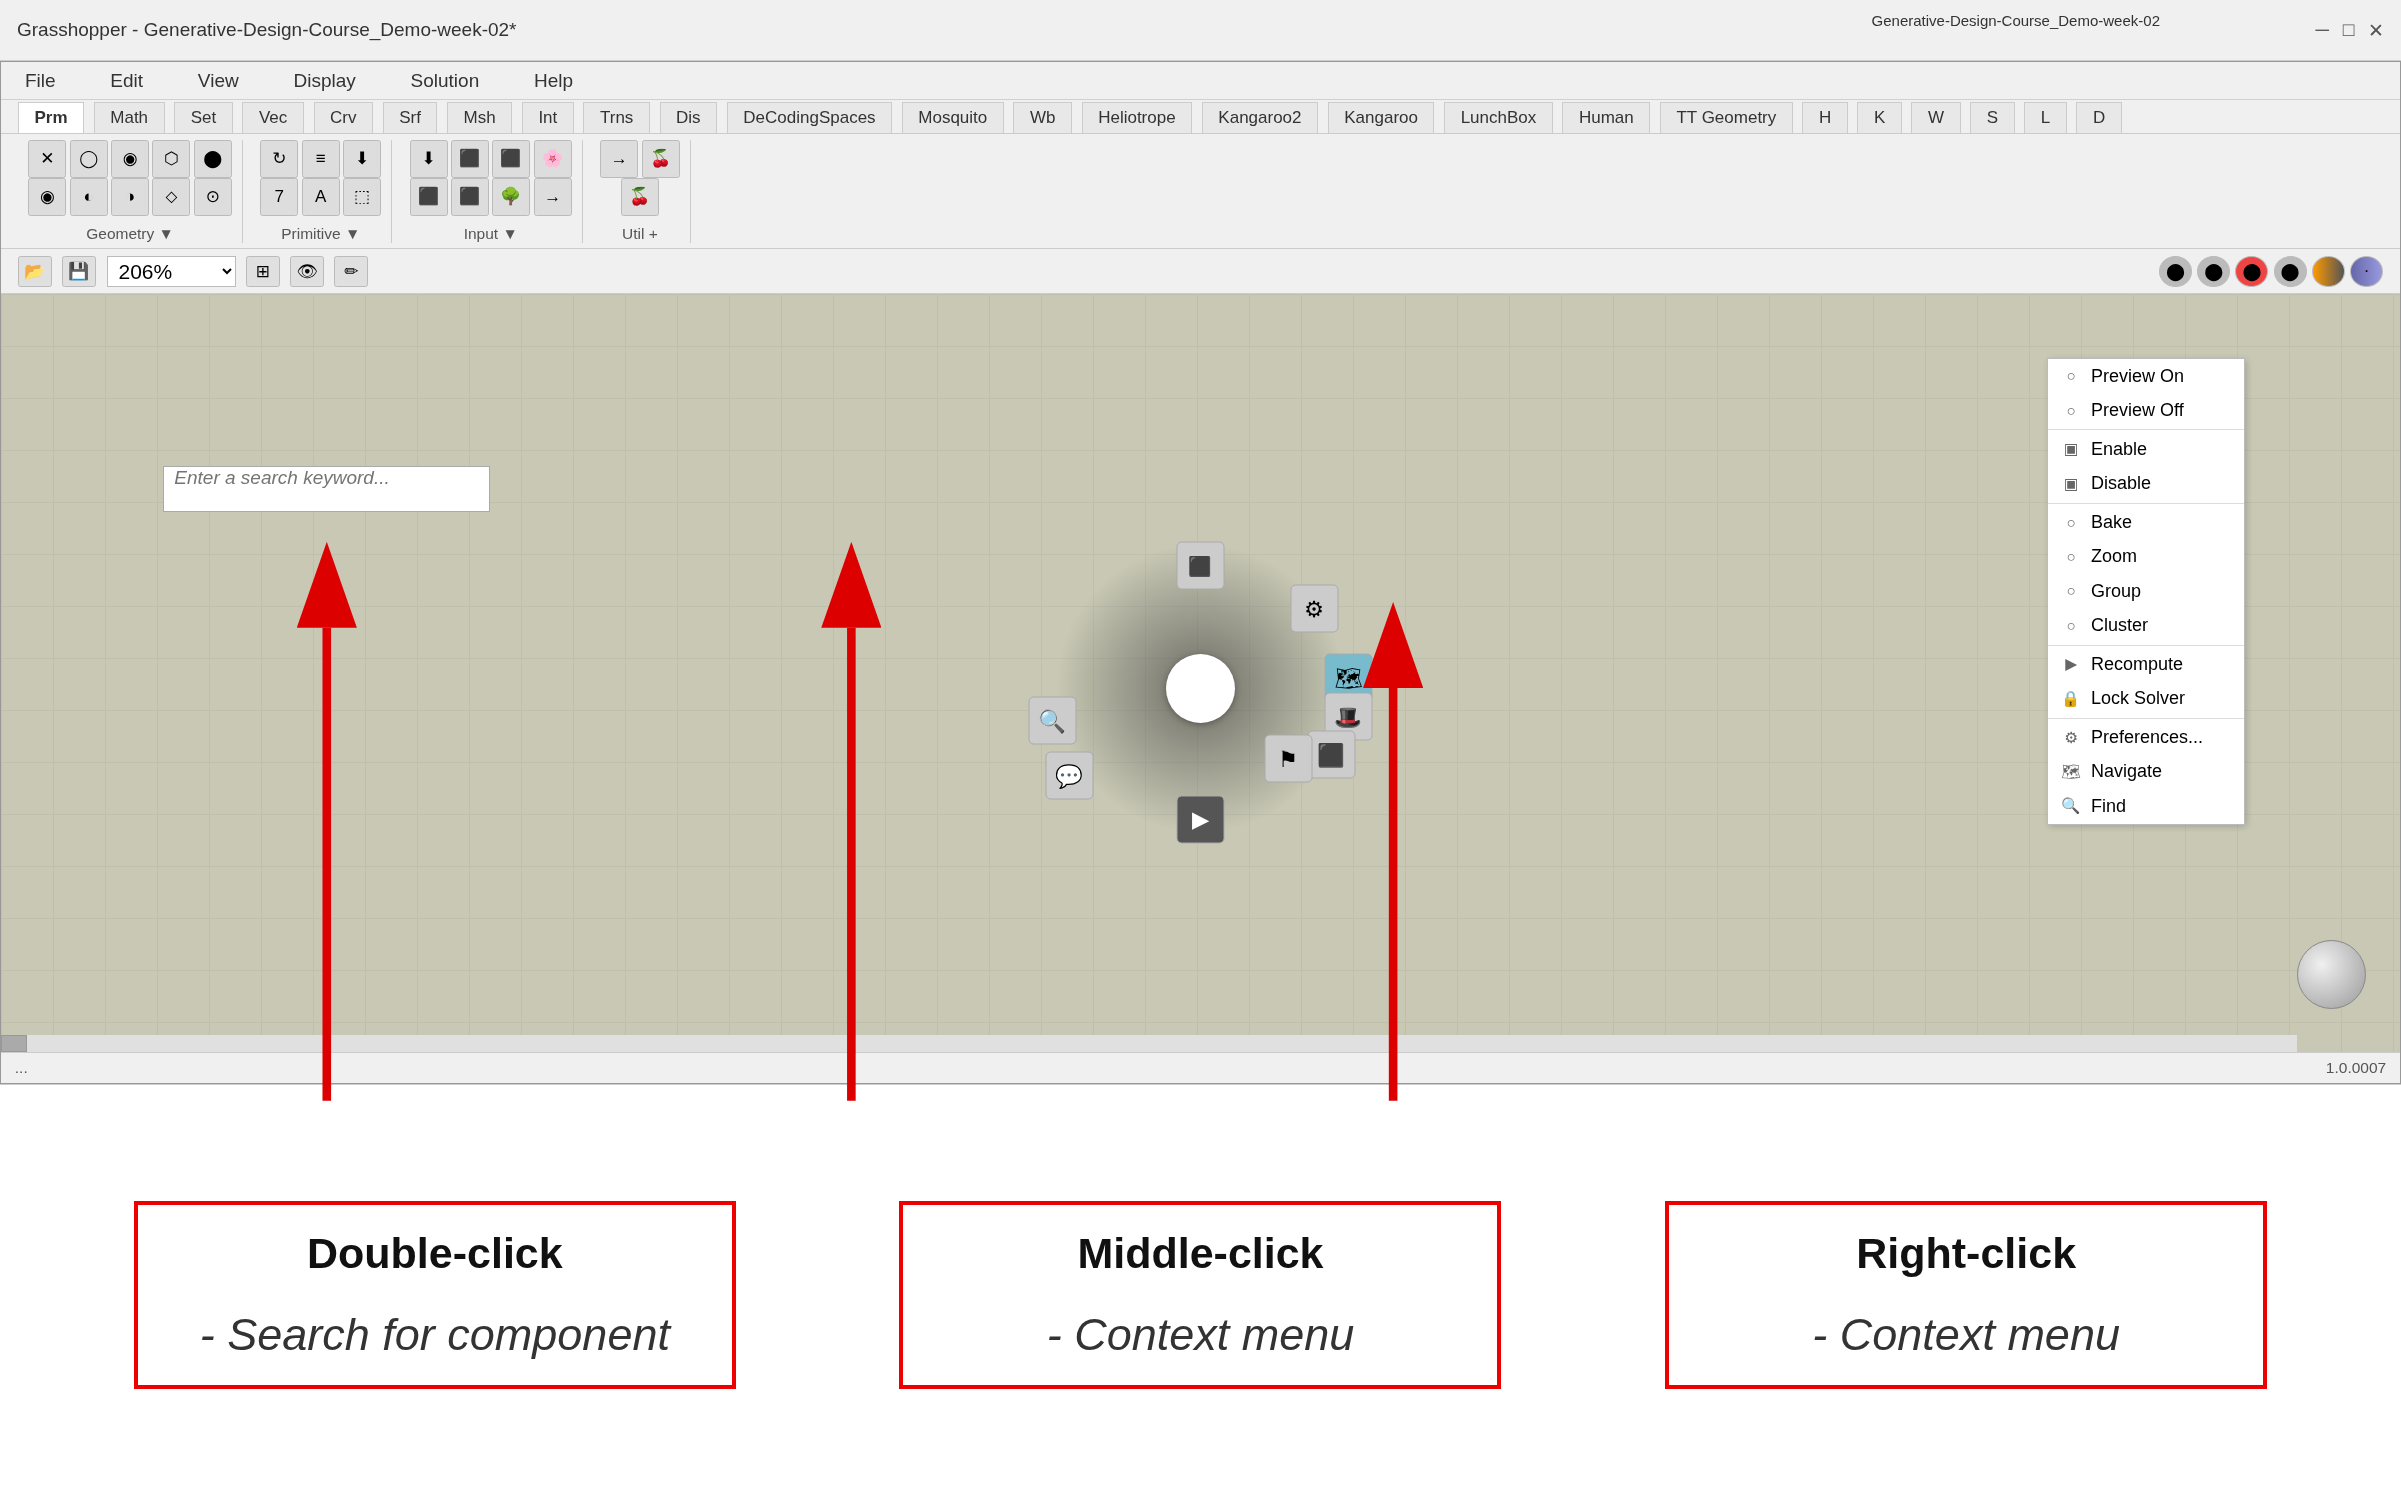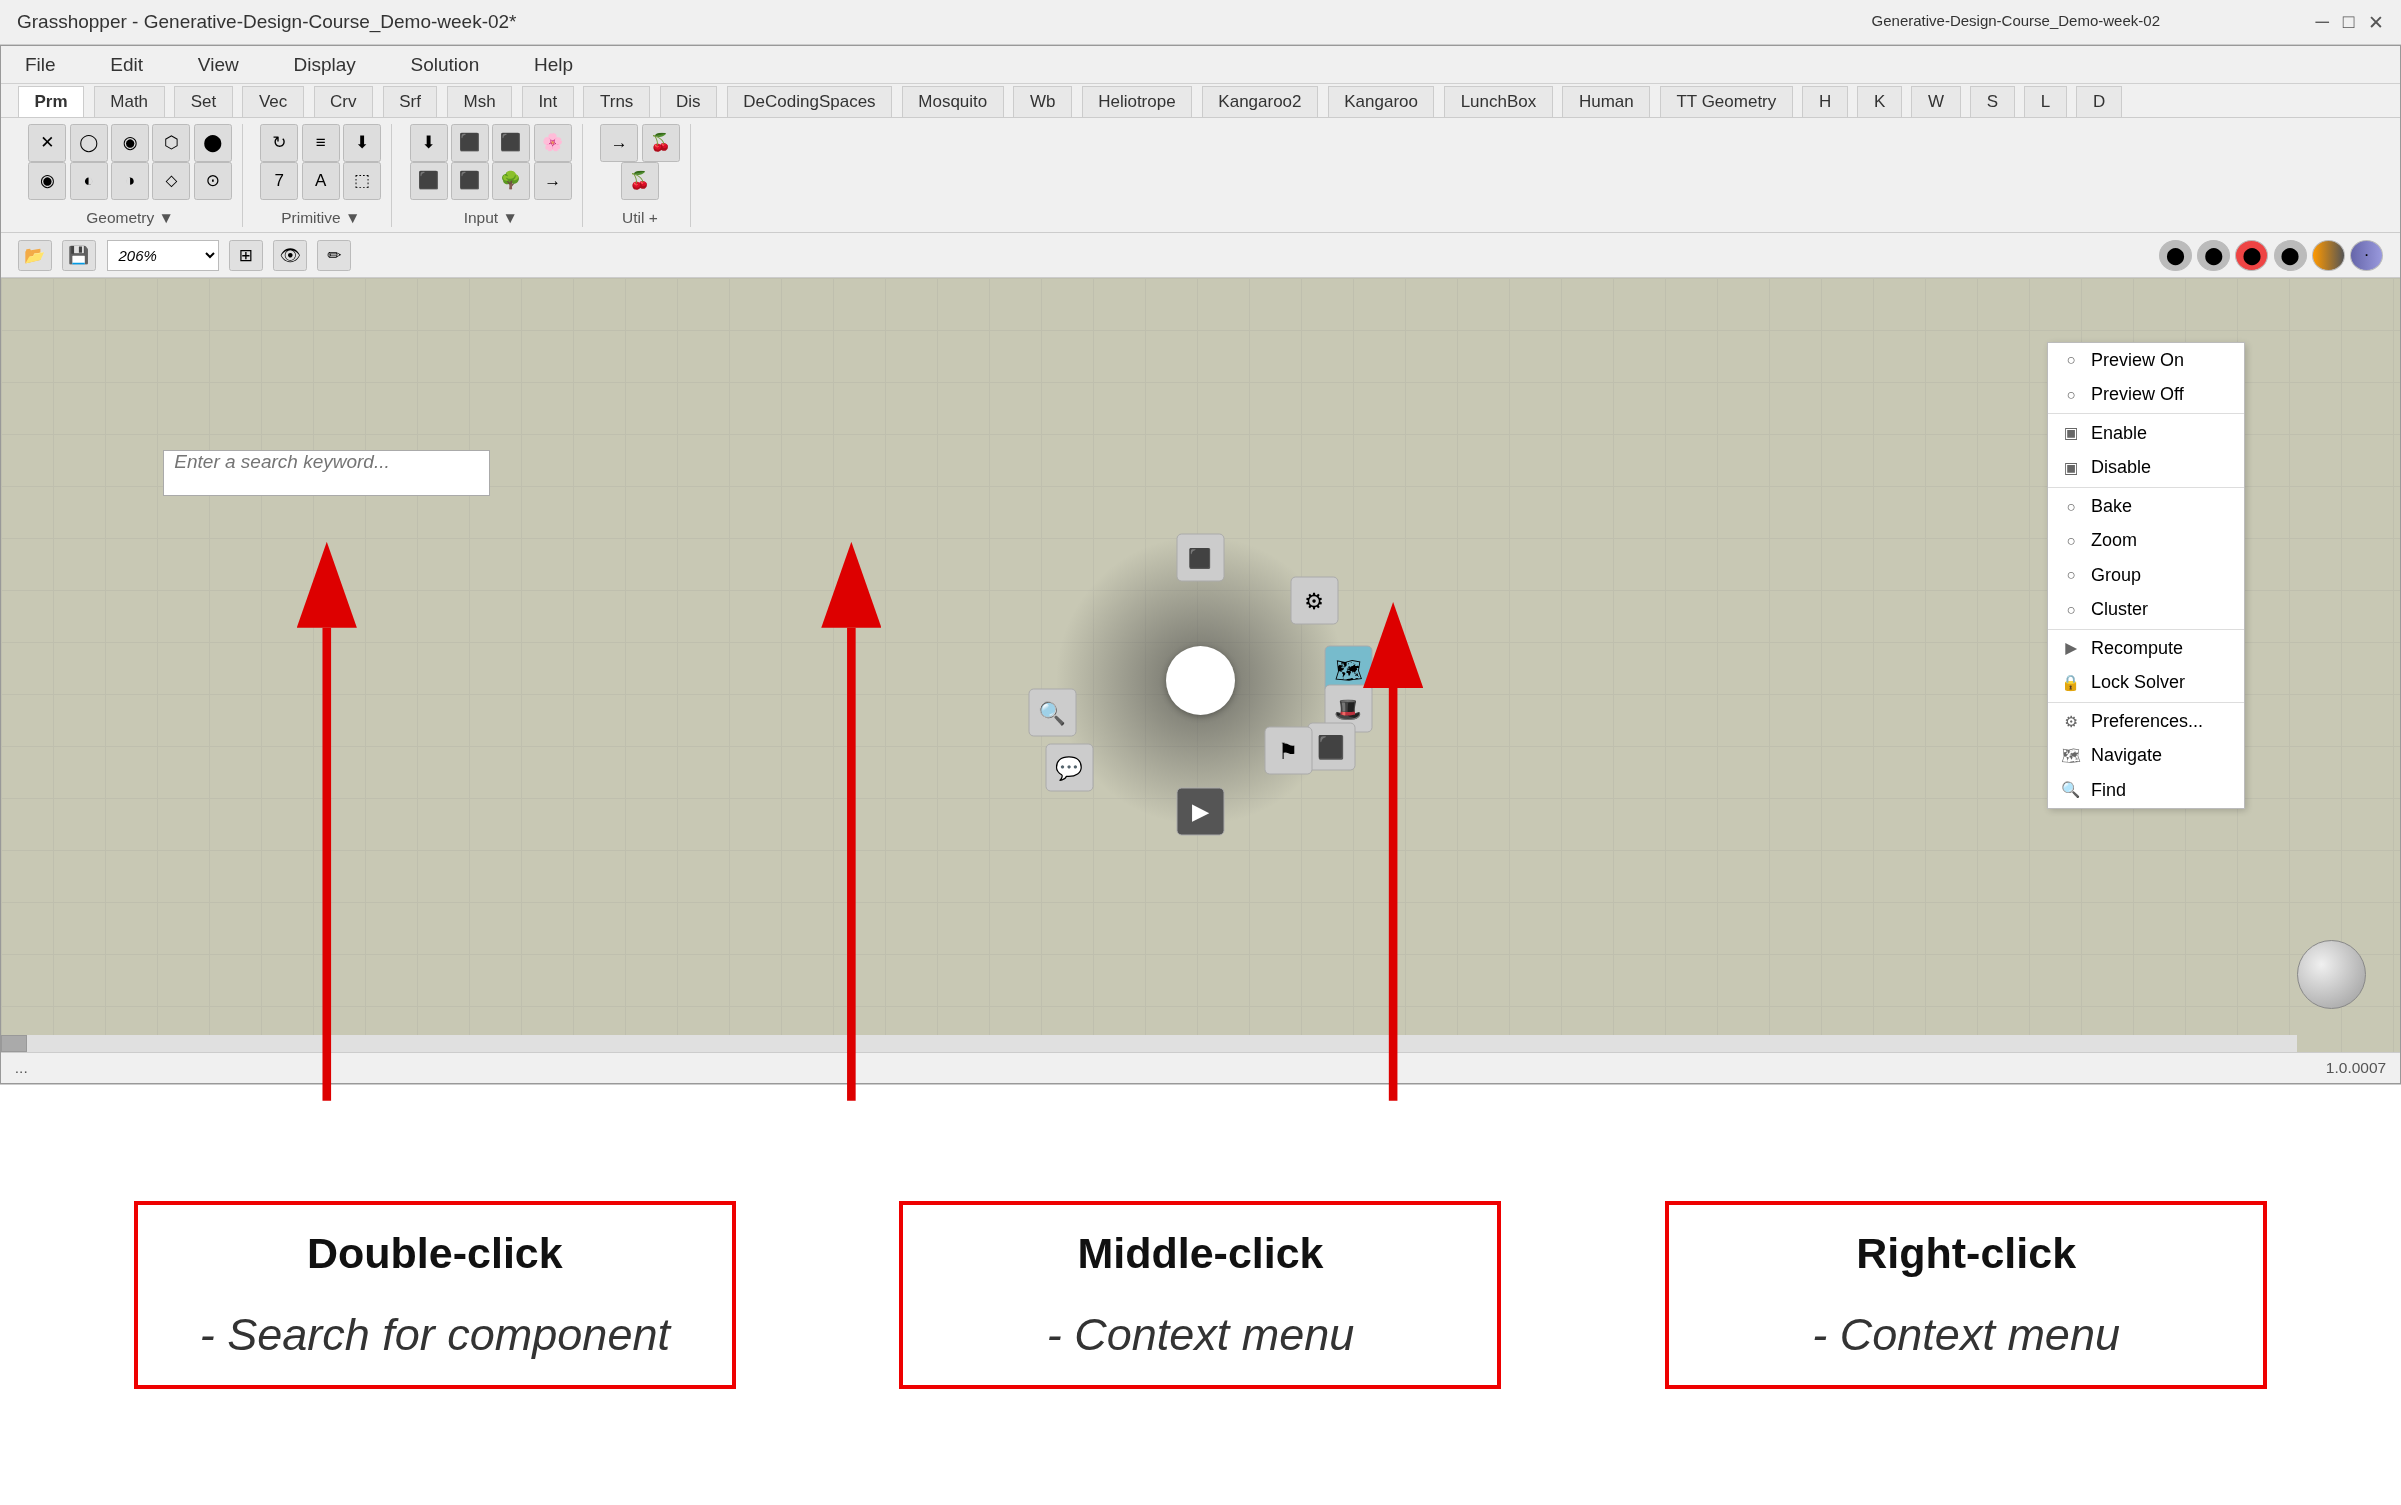--- a/index.html
+++ b/index.html
@@ -8,21 +8,21 @@
       background: #f0f0f0;
       width: 2401px;
       height: 1505px;
       overflow: hidden;
       font-size: 20.6px;
     }
 
     
     #title-bar {
       background: #f0f0f0;
-      height: 45px;
+      height: 61px;
       display: flex;
       align-items: center;
       justify-content: space-between;
       padding: 0 17px;
       border-bottom: 0.9px solid #ccc;
     }
     #title-text {
       font-size: 19px;
       color: #333;
     }
@@ -145,26 +145,25 @@
       width: 34px;
       height: 31px;
       background: #e0e0e0;
       border: 0.9px solid #bbb;
       border-radius: 2.6px;
       cursor: pointer;
       font-size: 17px;
     }
     #zoom-select {
       height: 31px;
-      font-size: 15px;
+      font-size: 21px;
       border: 0.9px solid #bbb;
       background: white;
       padding: 0 6.9px;
-      width: 112px;
-      font-style: italic;
+      width: 129px;
     }
 
     
     #canvas-toolbar-right {
       margin-left: auto;
       display: flex;
       gap: 5.2px;
       align-items: center;
     }
 

